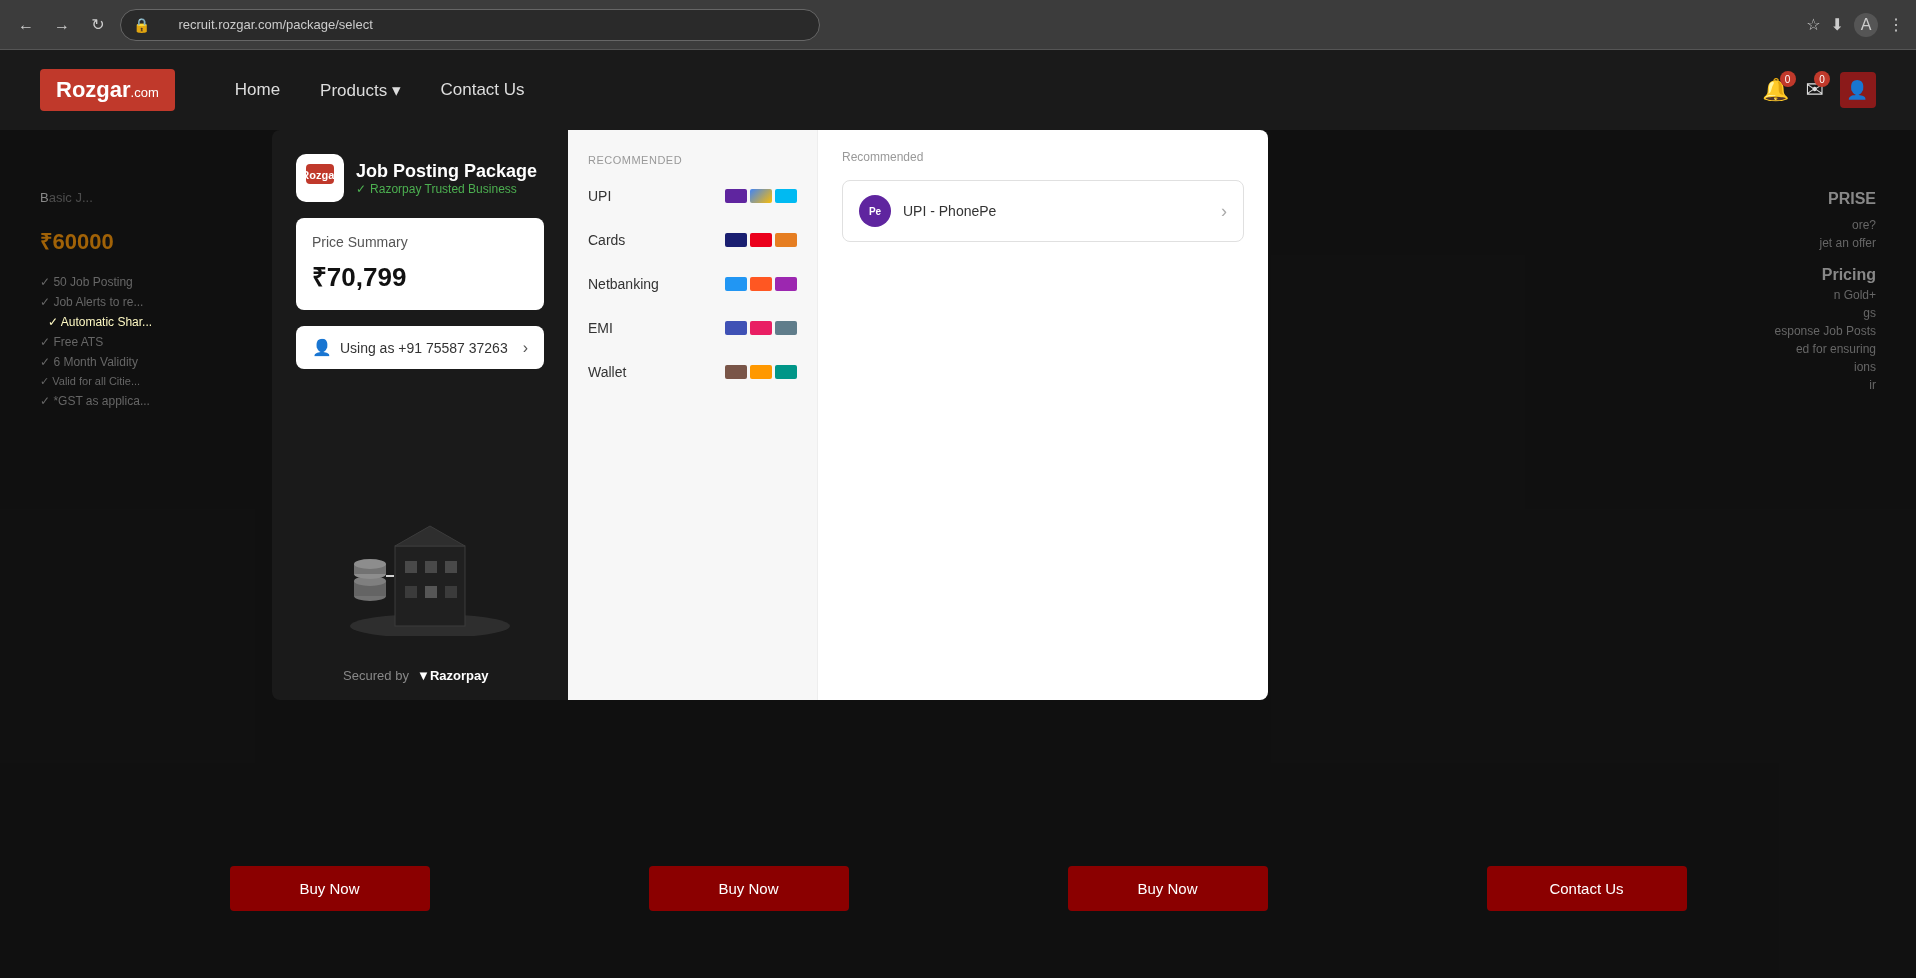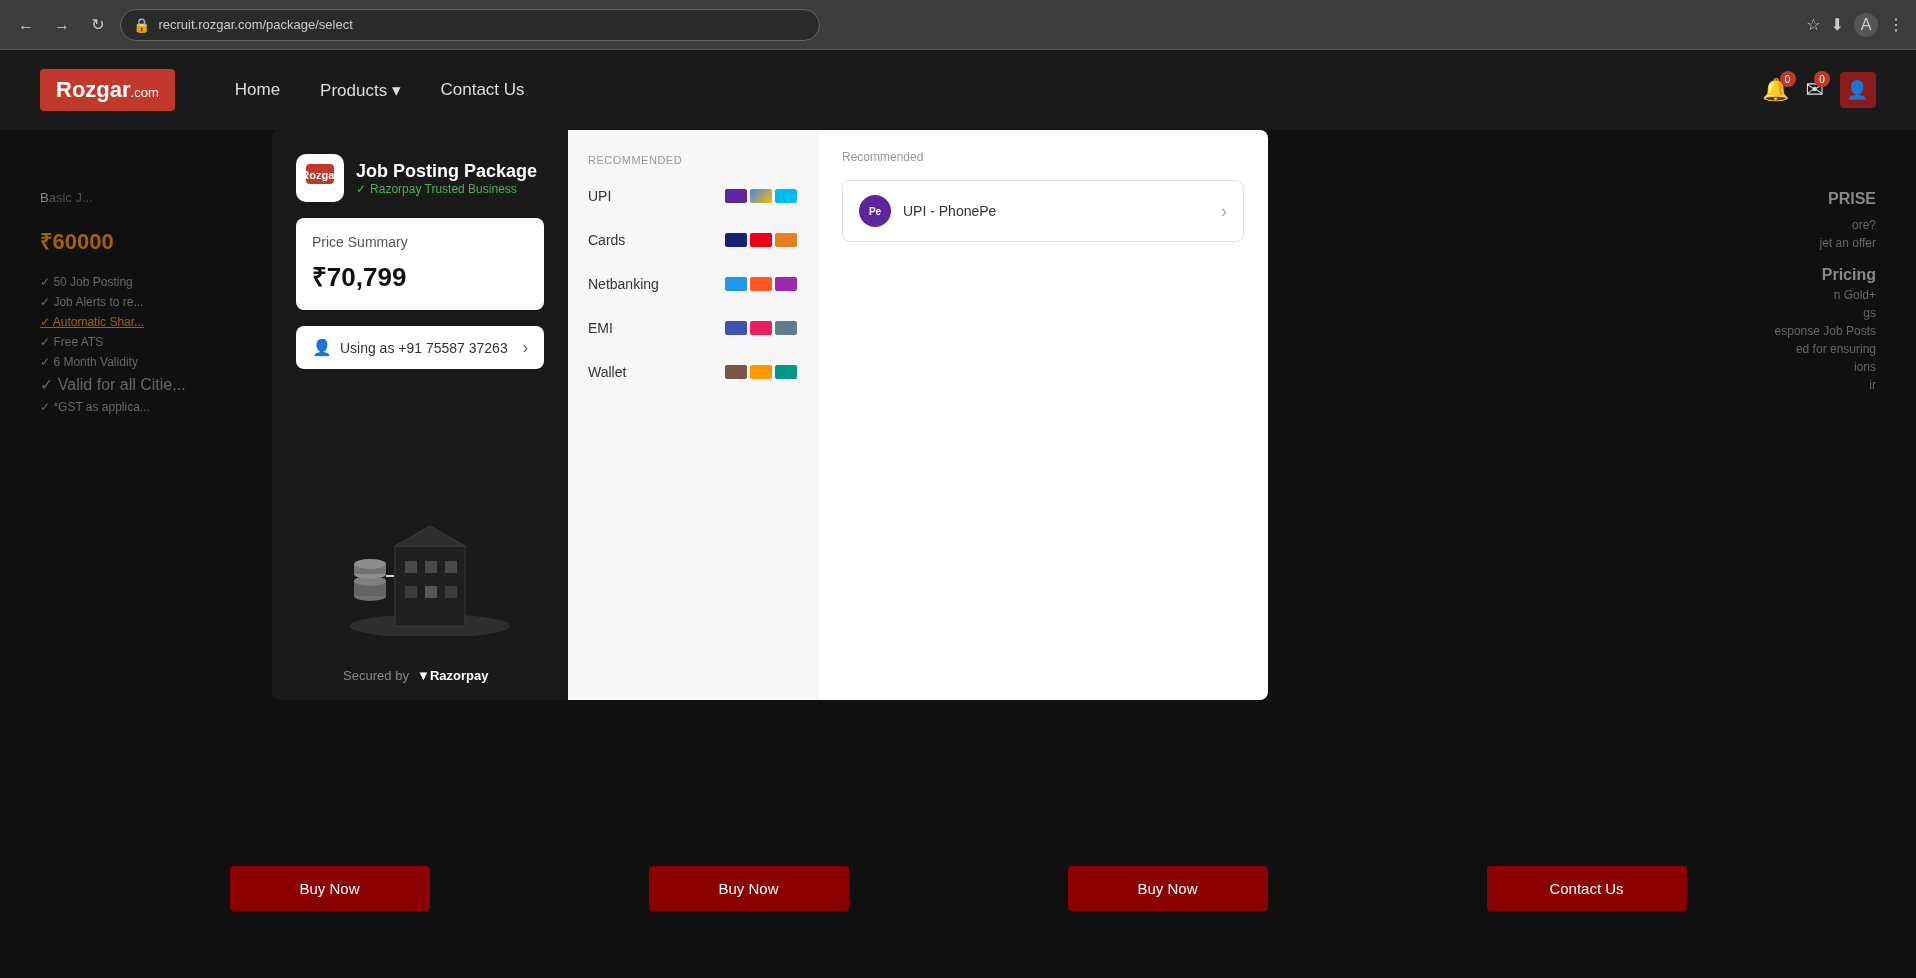--- a/index.html
+++ b/index.html
@@ -14,21 +14,21 @@
       padding: 0 12px;
       gap: 8px;
       border-bottom: 1px solid #555;
     }
     .browser-nav-btn {
       width: 28px; height: 28px; border-radius: 50%; background: transparent; border: none; color: #ccc; font-size: 16px; cursor: pointer; display: flex; align-items: center; justify-content: center;
     }
     .address-bar {
       flex: 1; max-width: 700px; height: 32px; background: #2a2a2a; border: 1px solid #666; border-radius: 16px; display: flex; align-items: center; padding: 0 12px; gap: 8px;
     }
-    .address-text { color: #ccc; font-size: 13px; }
+    .address-text { color: #ccc; font-size: 13px; margin-left: 20px; }
     .browser-icons { margin-left: auto; display: flex; gap: 10px; align-items: center; }
 
     
     .page-bg {
       position: absolute;
       top: 50px;
       left: 0; right: 0; bottom: 0;
       background: #2a2a2a;
     }
 
@@ -279,24 +279,24 @@
   </div>
 </div>
 
 <div class="bg-content">
 
   <div style="position:absolute;top:40px;left:20px;color:#777;font-size:14px;padding:20px;">
     <div style="color:#888;font-size:13px;margin-bottom:8px;">B<span style="opacity:0.5">asic J...</span></div>
     <div style="color:#a16207;font-size:22px;font-weight:bold;margin:20px 0;">₹60000</div>
     <div style="color:#666;font-size:12px;margin:6px 0;">✓ 50 Job Posting</div>
     <div style="color:#666;font-size:12px;margin:6px 0;">✓ Job Alerts to re...</div>
-    <div style="color:#a16207;font-size:12px;margin:6px 0;text-decoration:underline;">✓ Automatic Shar...</div>
+    <div style="color:#fef9c3;font-size:12px;margin:6px 8px;">✓ Automatic Shar...</div>
     <div style="color:#666;font-size:12px;margin:6px 0;">✓ Free ATS</div>
     <div style="color:#666;font-size:12px;margin:6px 0;">✓ 6 Month Validity</div>
-    <div style="color:#666;font-size:16px;margin:6px 0;">✓ Valid for all Citie...</div>
+    <div style="color:#666;font-size:11px;margin:6px 0;">✓ Valid for all Citie...</div>
     <div style="color:#666;font-size:12px;margin:6px 0;">✓ *GST as applica...</div>
   </div>
   <div style="position:absolute;top:40px;right:20px;color:#777;font-size:13px;padding:20px;text-align:right;">
     <div style="font-size:16px;font-weight:bold;color:#888;margin-bottom:10px;">PRISE</div>
     <div style="font-size:12px;color:#666;margin:4px 0;">ore?</div>
     <div style="font-size:12px;color:#666;margin:4px 0;">jet an offer</div>
     <div style="font-size:16px;font-weight:bold;color:#888;margin:16px 0 4px;">Pricing</div>
     <div style="font-size:12px;color:#666;margin:4px 0;">n Gold+</div>
     <div style="font-size:12px;color:#666;margin:4px 0;">gs</div>
     <div style="font-size:12px;color:#666;margin:4px 0;">esponse Job Posts</div>

